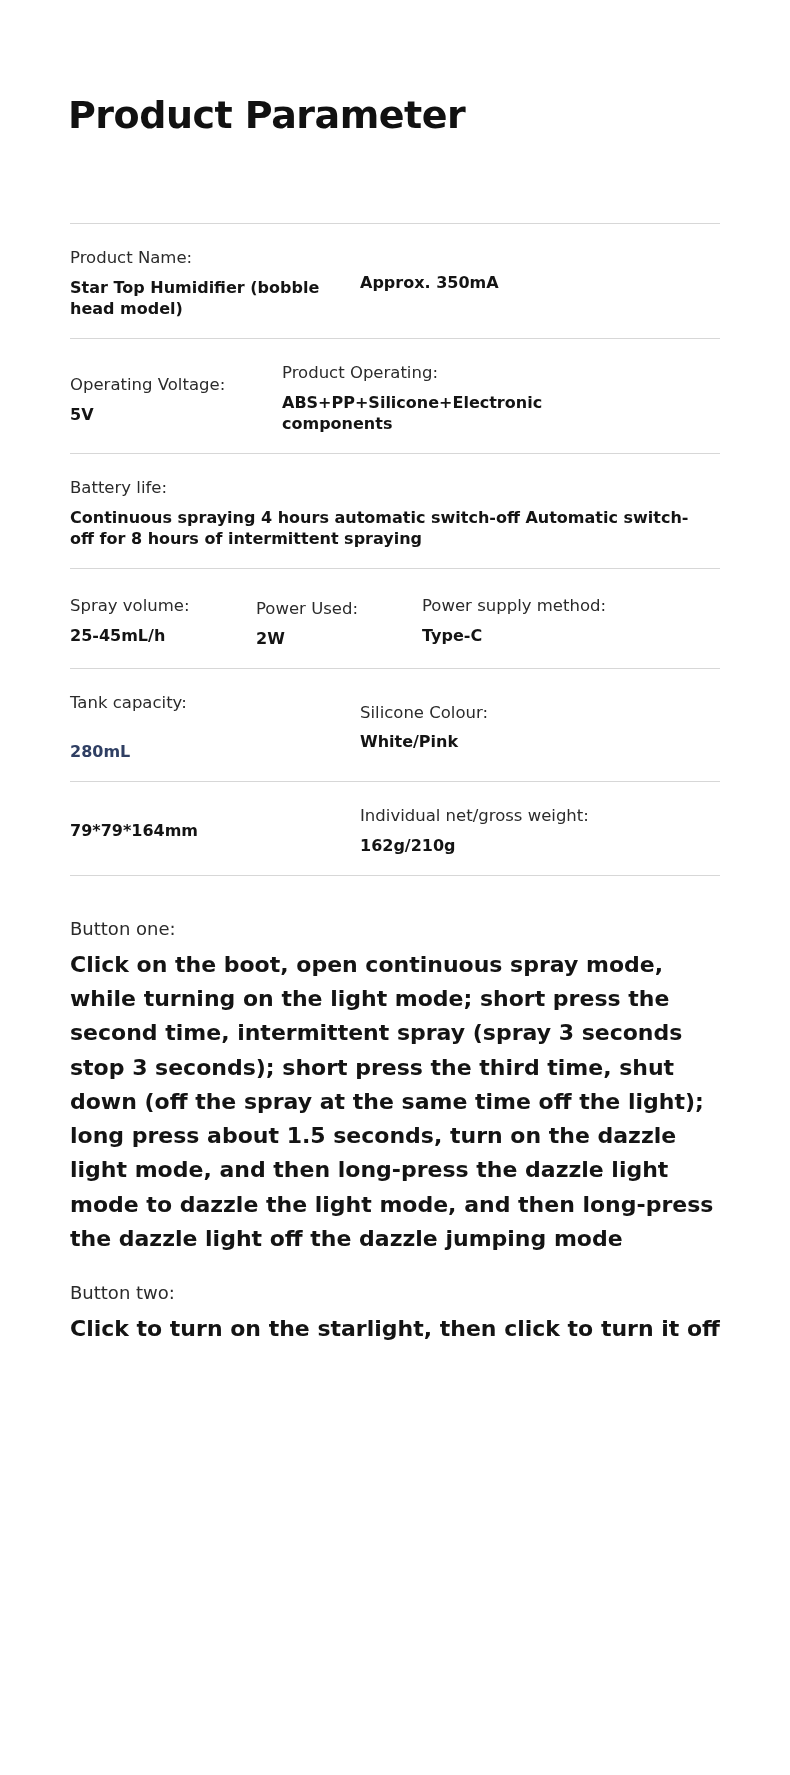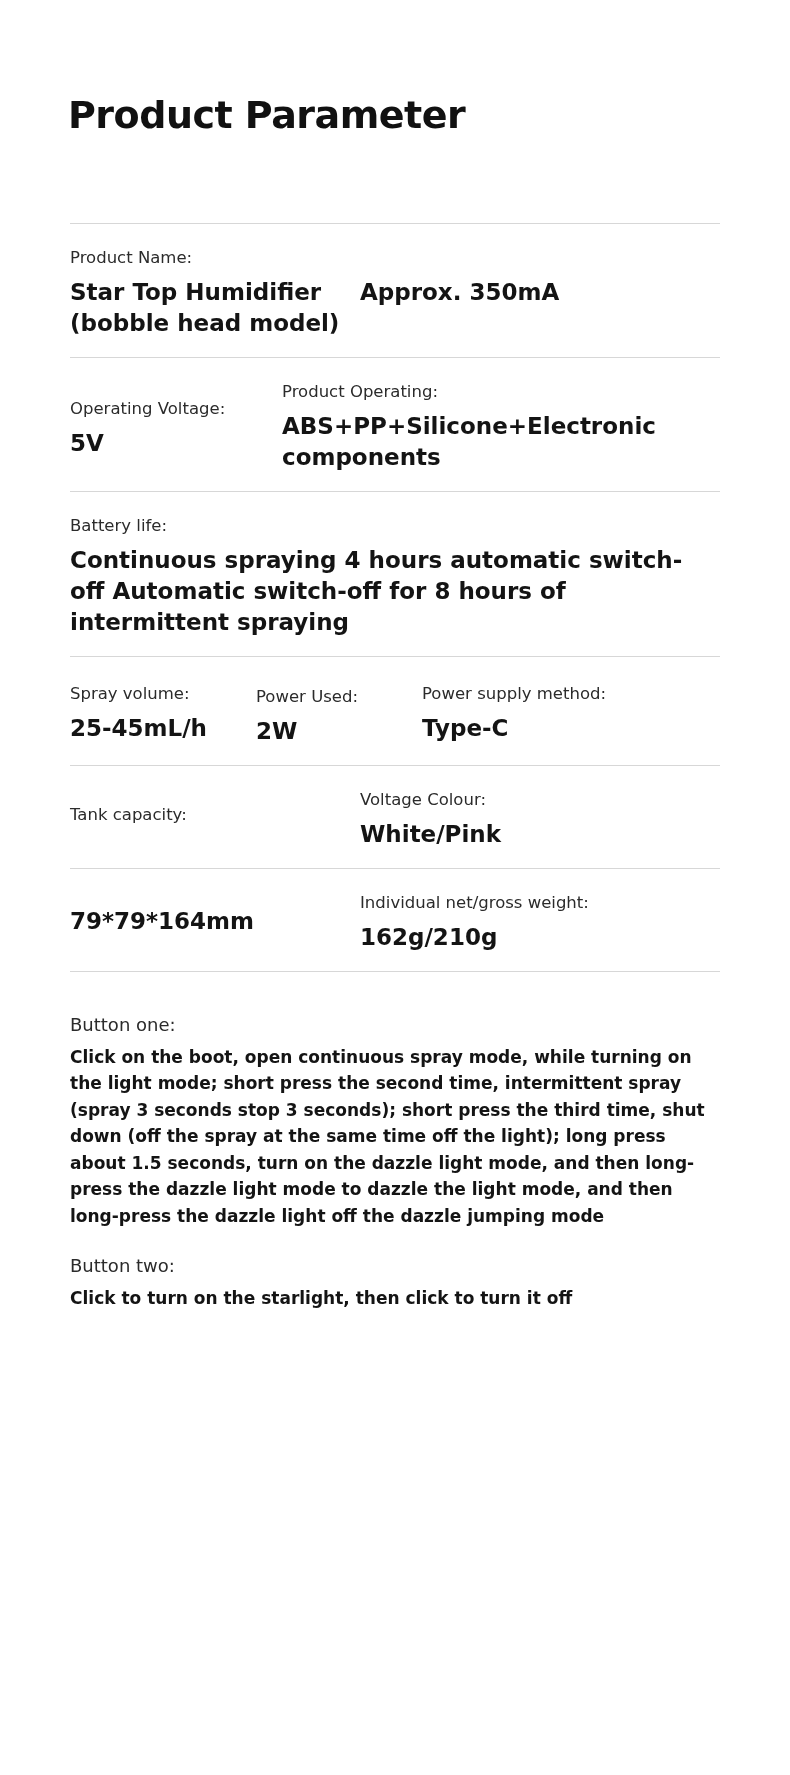--- a/index.html
+++ b/index.html
@@ -54,21 +54,21 @@
   }
   .lbl {
     font-size: 16.5px;
     font-weight: normal;
     color: #2b2b2b;
     line-height: 1.45;
     margin-bottom: 7px;
     white-space: nowrap;
   }
   .val {
-    font-size: 23px;
+    font-size: 16px;
     font-weight: bold;
     color: #141414;
     line-height: 1.35;
   }
   .val.blue {
     color: #2f3f63;
   }
   .val.wrap {
     white-space: normal;
   }
@@ -96,21 +96,21 @@
     margin: 0 70px;
     padding-top: 42px;
   }
   .note-block { margin-bottom: 26px; }
   .note-lbl {
     font-size: 18px;
     color: #2b2b2b;
     margin-bottom: 9px;
   }
   .note-val {
-    font-size: 17px;
+    font-size: 22px;
     font-weight: bold;
     color: #141414;
     line-height: 1.56;
   }
   .r4-mid { padding-top: 6px; }
   .r4-right { padding-top: 0px; }
   .small-shift { margin-top: 3px; }
 </style>
 </head>
 <body>
@@ -170,23 +170,24 @@
         <div class="lbl">Power supply method:</div>
         <div class="val">Type-C</div>
       </div>
     </div>
 
     <div class="hr"></div>
 
     <div class="row r5">
       <div class="cell c1">
         <div class="lbl">Tank capacity:</div>
-      </div>
-      <div class="cell c2">
-        <div class="lbl">Voltage Colour:</div>
+        <div class="val blue">280mL</div>
+      </div>
+      <div class="cell c2">
+        <div class="lbl">Silicone Colour:</div>
         <div class="val">White/Pink</div>
       </div>
     </div>
 
     <div class="hr"></div>
 
     <div class="row r6">
       <div class="cell c1">
         <div class="val">79*79*164mm</div>
       </div>

